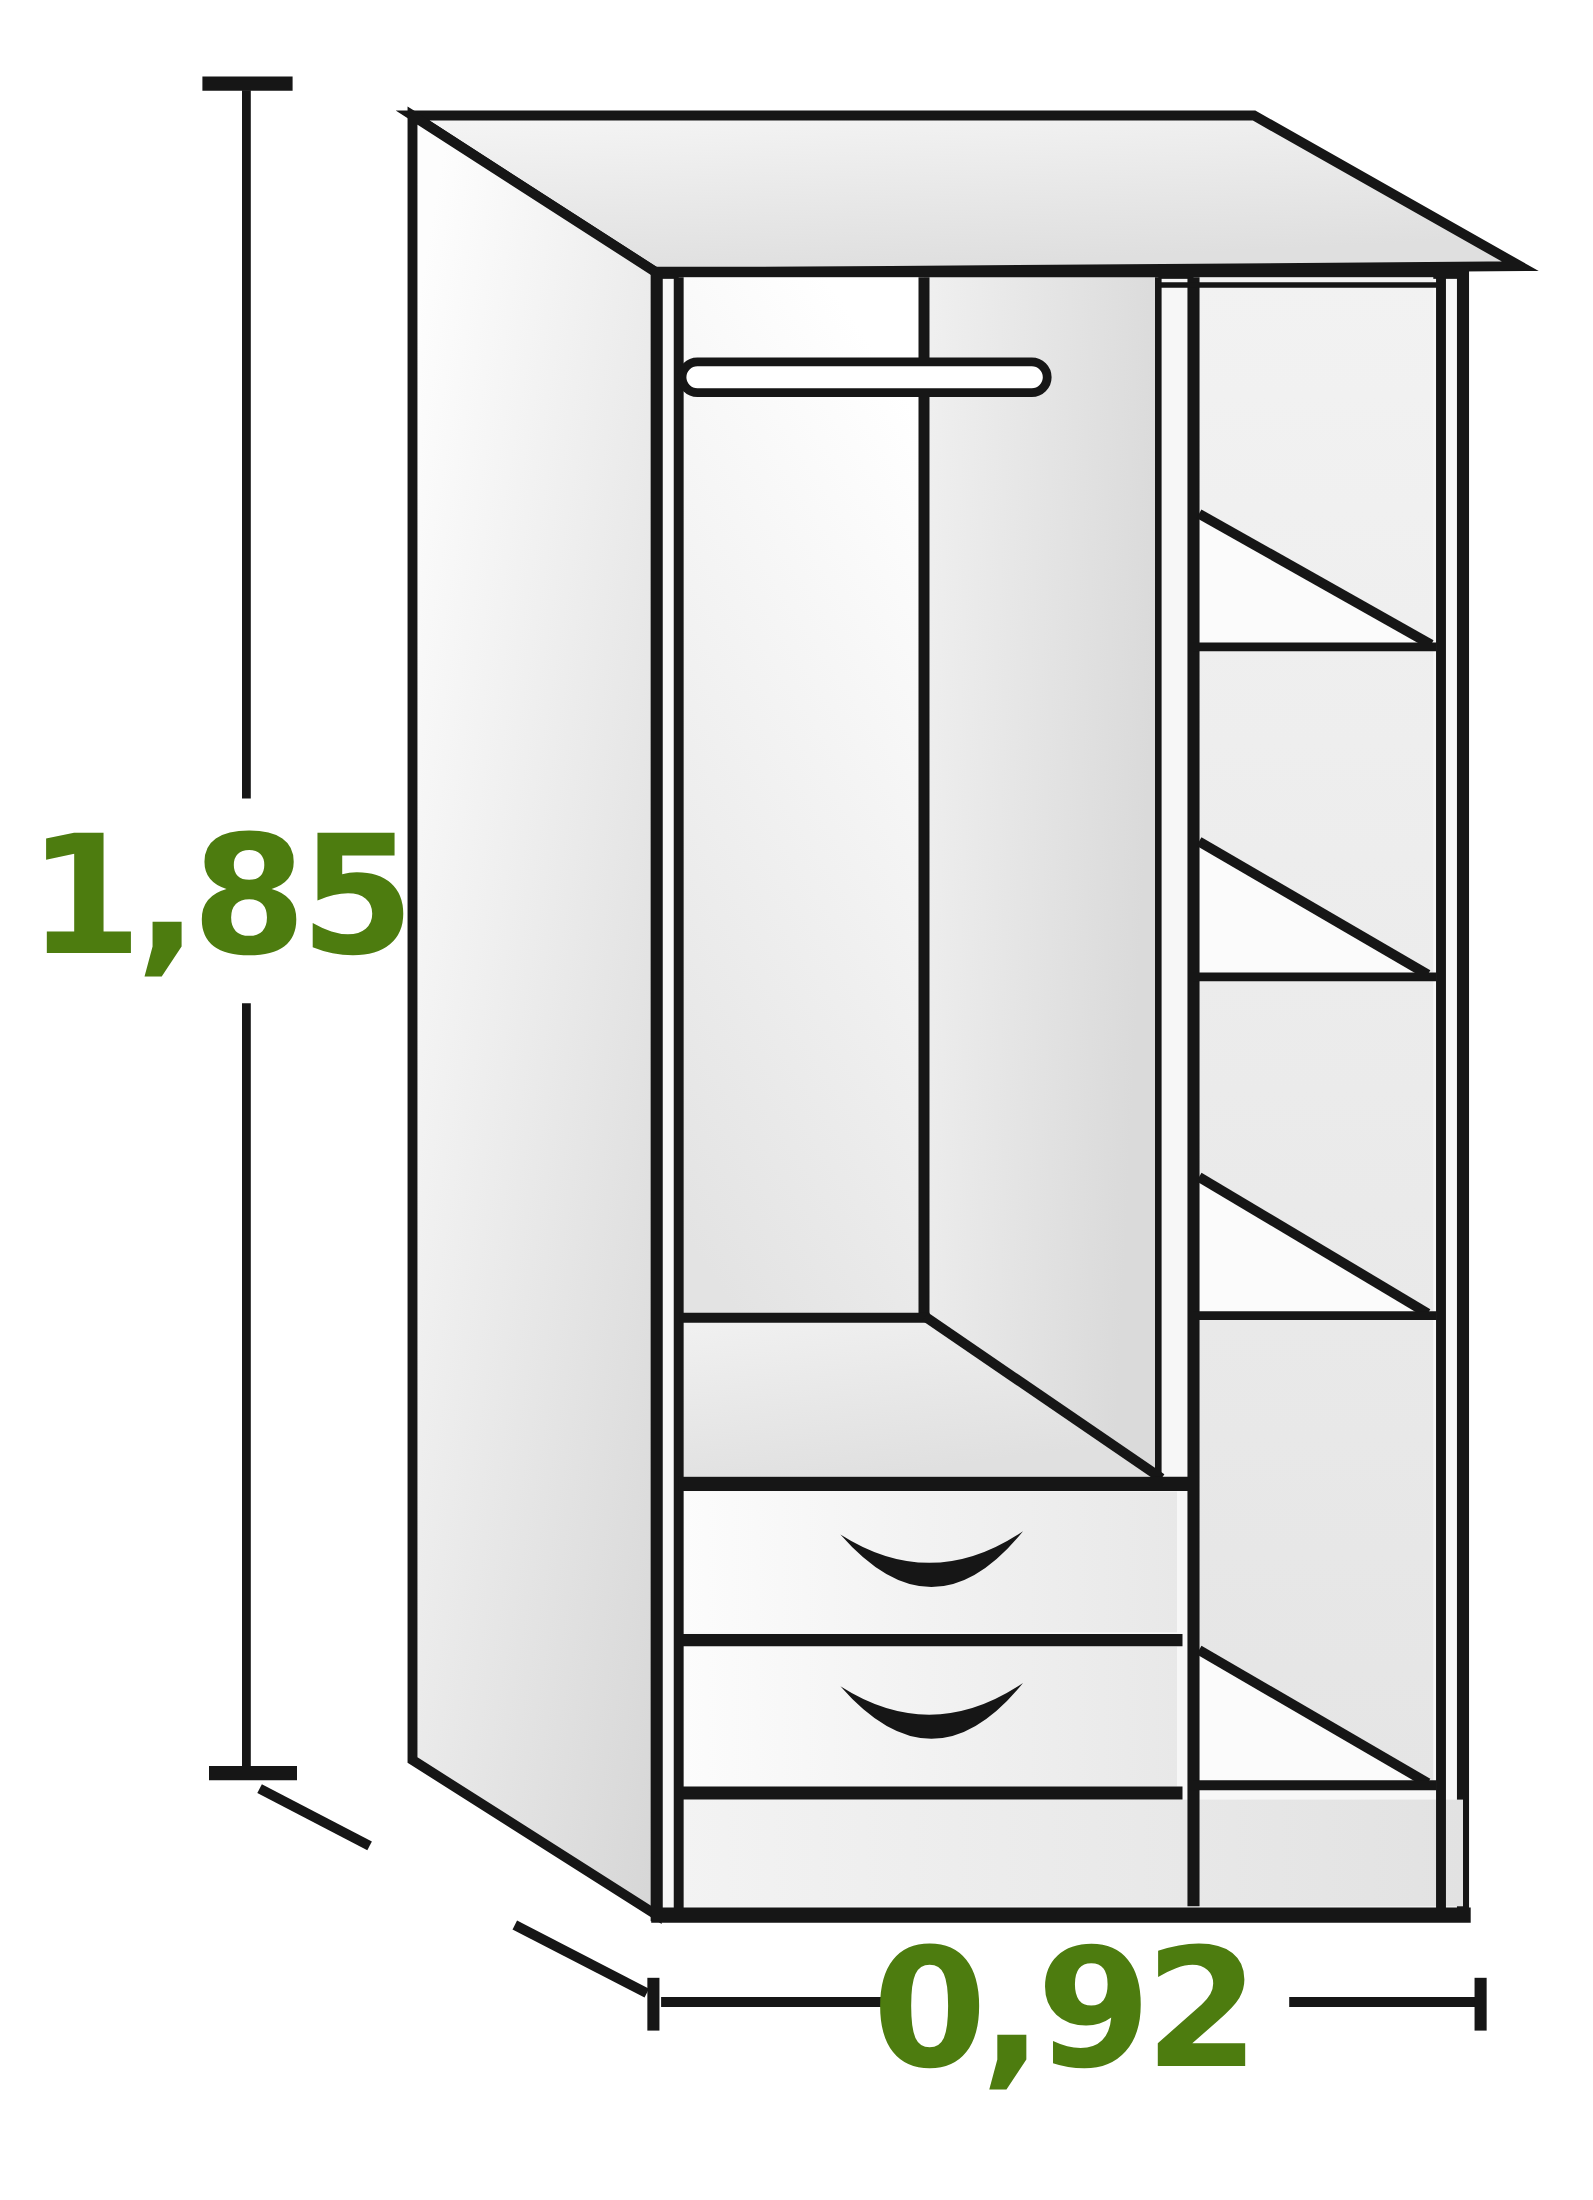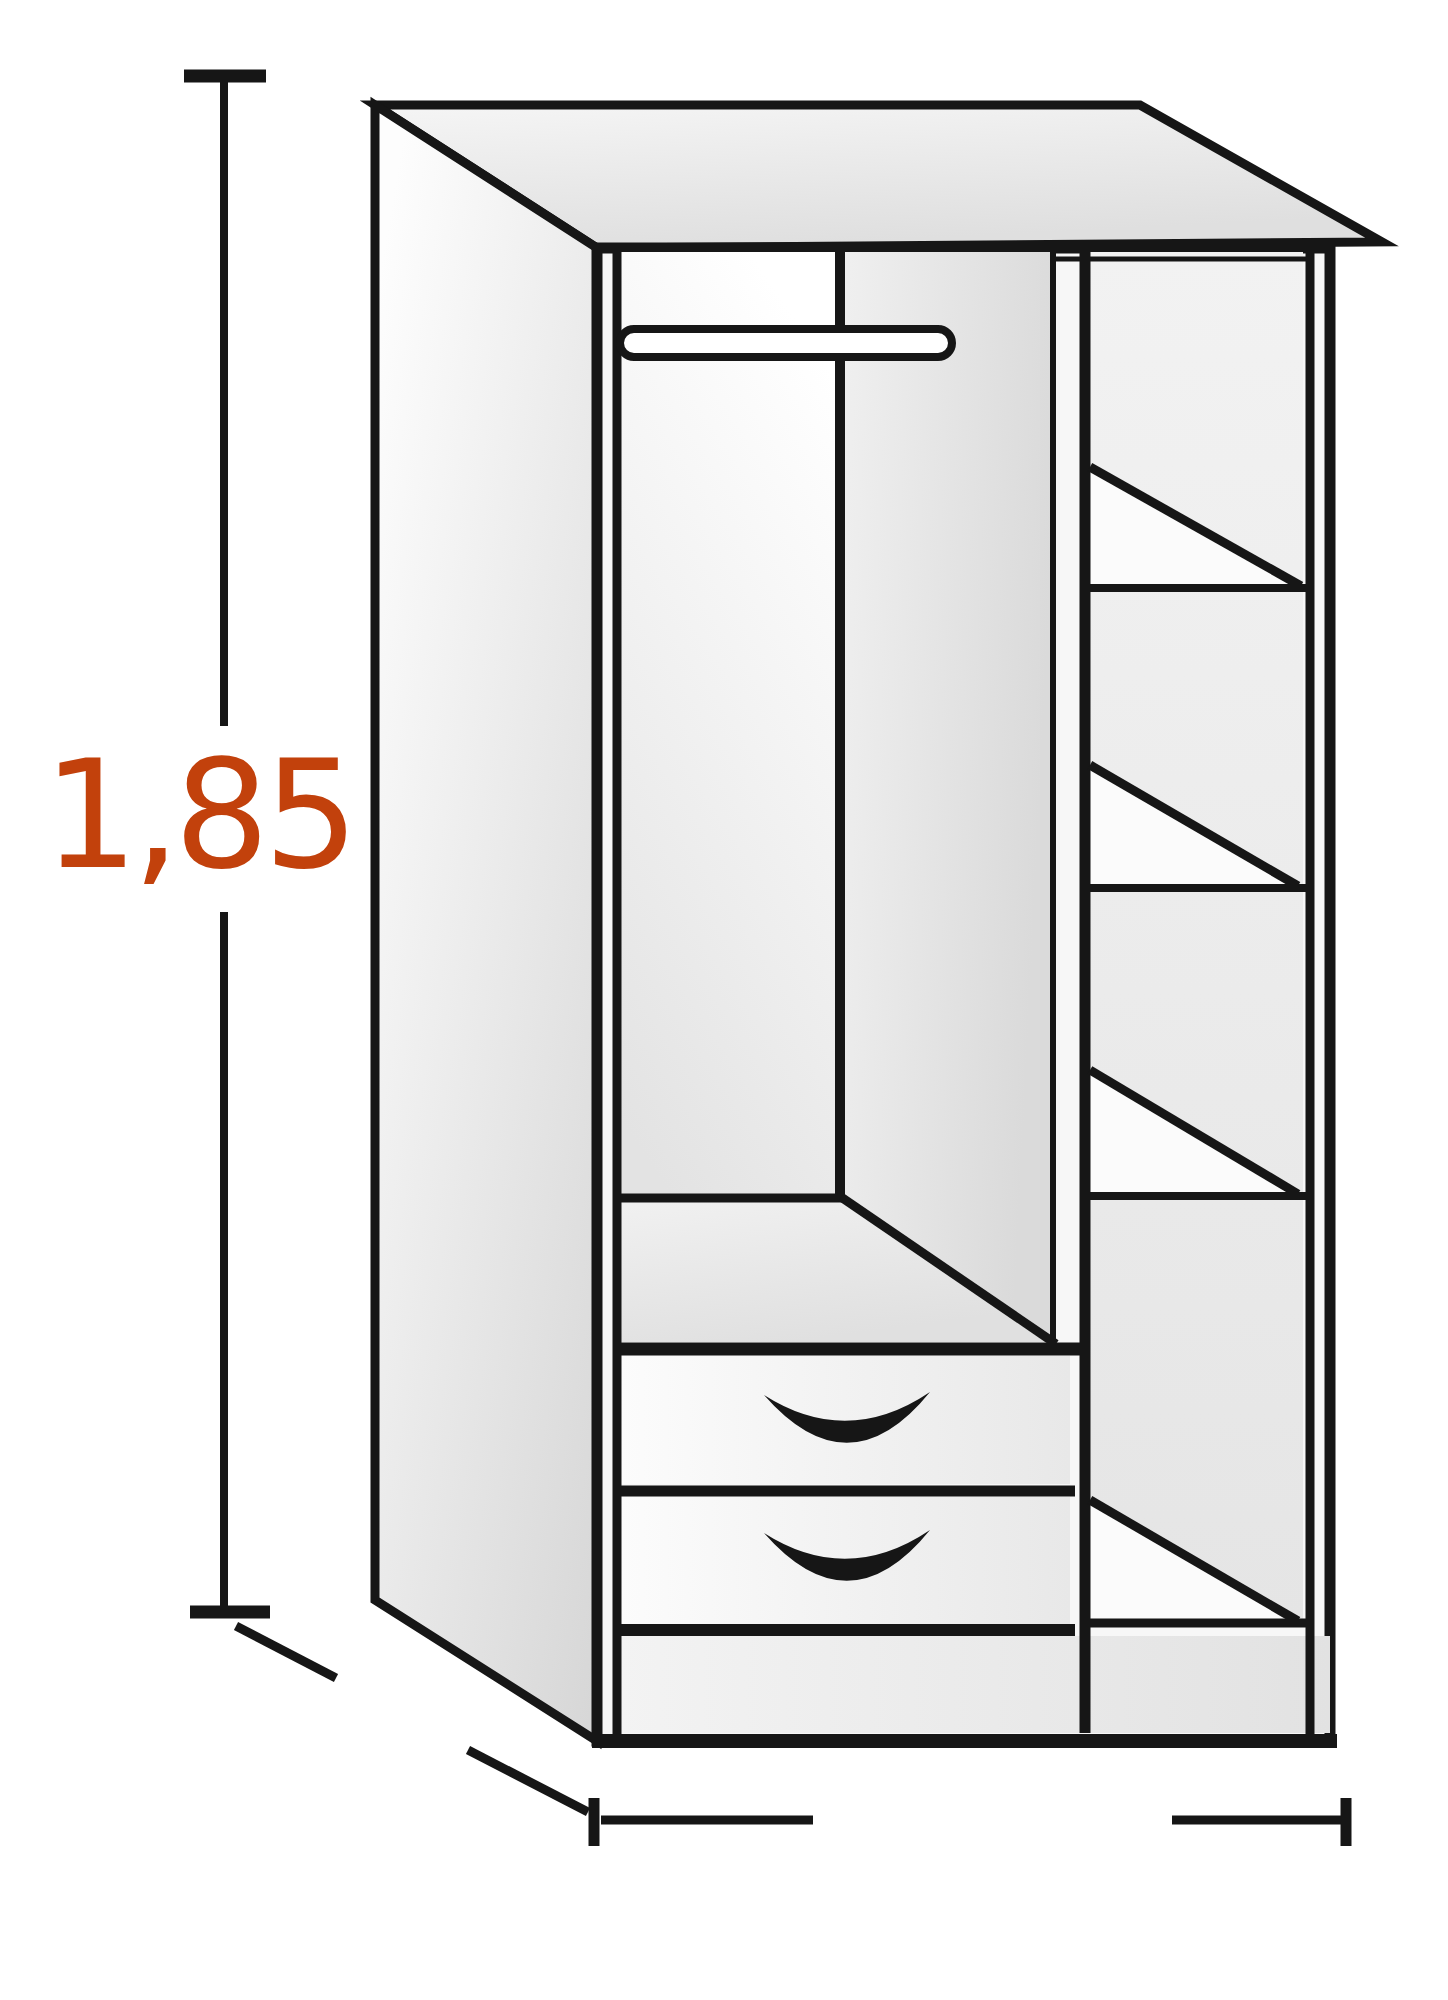--- a/index.html
+++ b/index.html
@@ -1,21 +1,21 @@
 <!DOCTYPE html>
 <html><head>
 <meta charset="utf-8">
 <style>
   html,body{margin:0;padding:0;background:#ffffff;}
   .stage{position:relative;width:1448px;height:2000px;background:#ffffff;overflow:hidden;
          font-family:"DejaVu Sans","Liberation Sans",sans-serif;}
   .stage svg{position:absolute;left:0;top:0;}
-  .dim-label{position:absolute;transform:translate(-50%,-50%);color:#c2410c;
+  .dim-label{position:absolute;transform:translate(-50%,-50%);color:#4d7c0f;
              font-size:150px;letter-spacing:-6px;white-space:nowrap;line-height:1;
-             font-family:"DejaVu Sans","Liberation Sans",sans-serif;}
+             font-family:"DejaVu Sans","Liberation Sans",sans-serif;font-weight:bold;}
 </style>
 </head>
 <body>
 
 <div class="stage">
 
 <svg width="1448" height="2000" viewBox="0 0 1448 2000">
   <defs>
     <linearGradient id="gTop" x1="0" y1="0" x2="0.35" y2="1">
       <stop offset="0" stop-color="#f5f5f5"></stop>
@@ -119,14 +119,15 @@
 
     <line x1="601" y1="1820" x2="813" y2="1820" stroke-width="9"></line>
     <line x1="1172" y1="1820" x2="1341" y2="1820" stroke-width="9"></line>
     <line x1="1346" y1="1798" x2="1346" y2="1846" stroke-width="11"></line>
   </g>
 </svg>
 
 <div class="dim-label" style="left:198px; top:815px;">1,85</div>
 
 
+<div class="dim-label" style="left:966px; top:1827px;">0,92</div>
 
 </div>
 
 </body></html>

